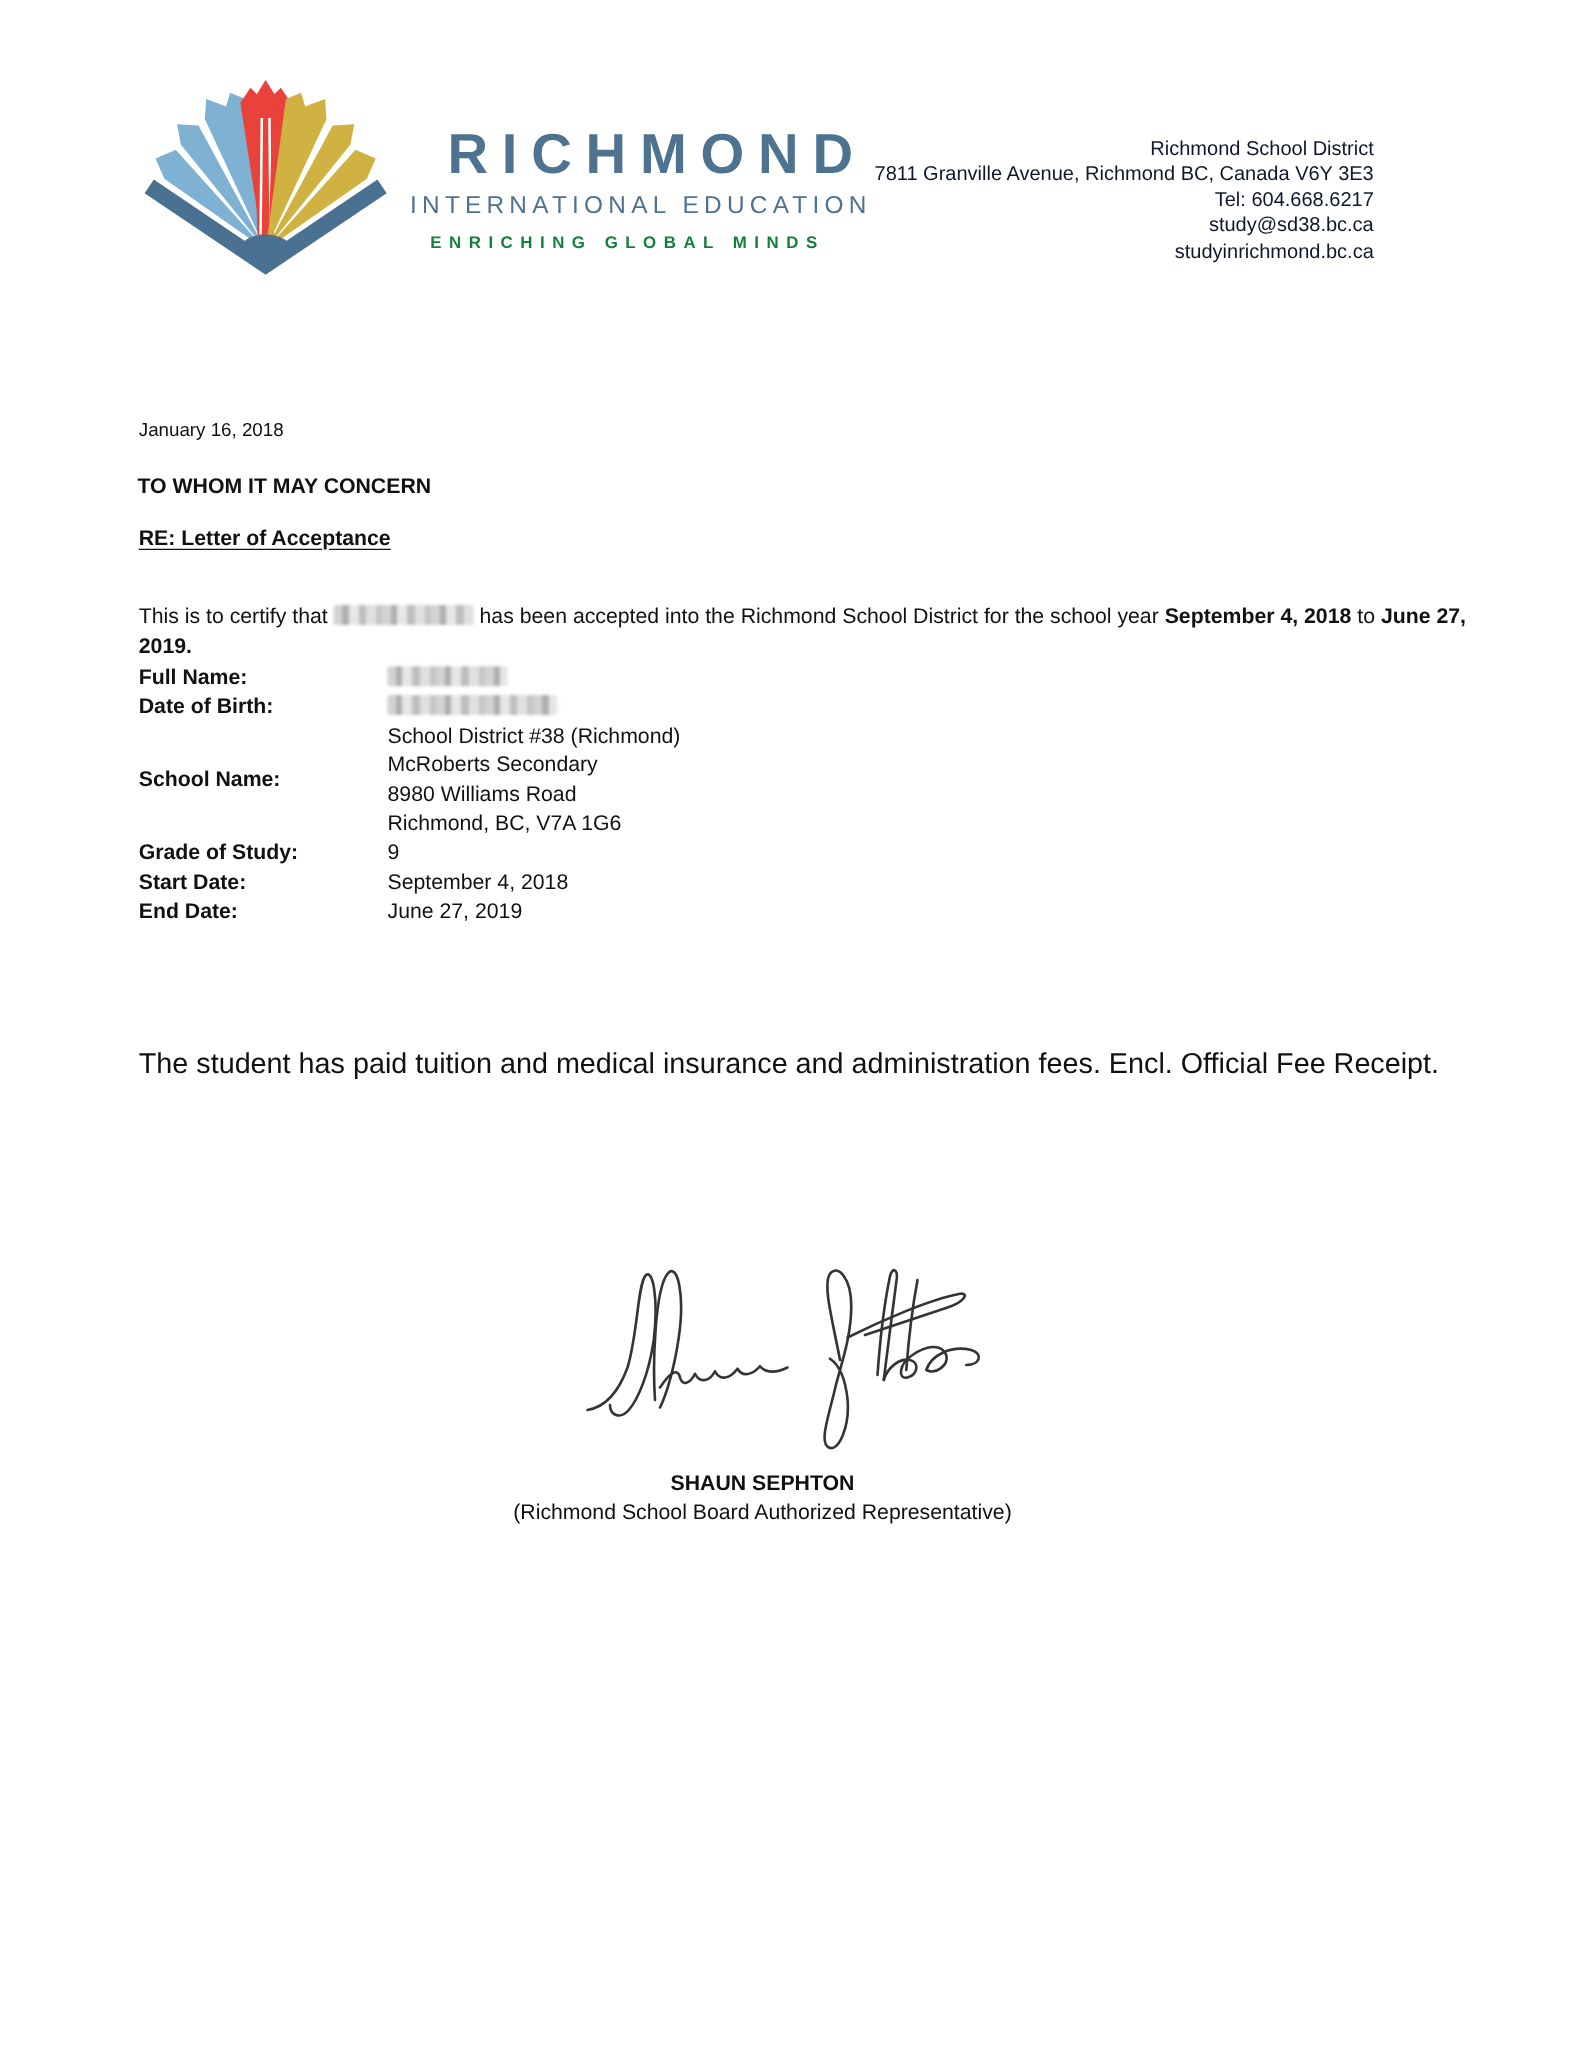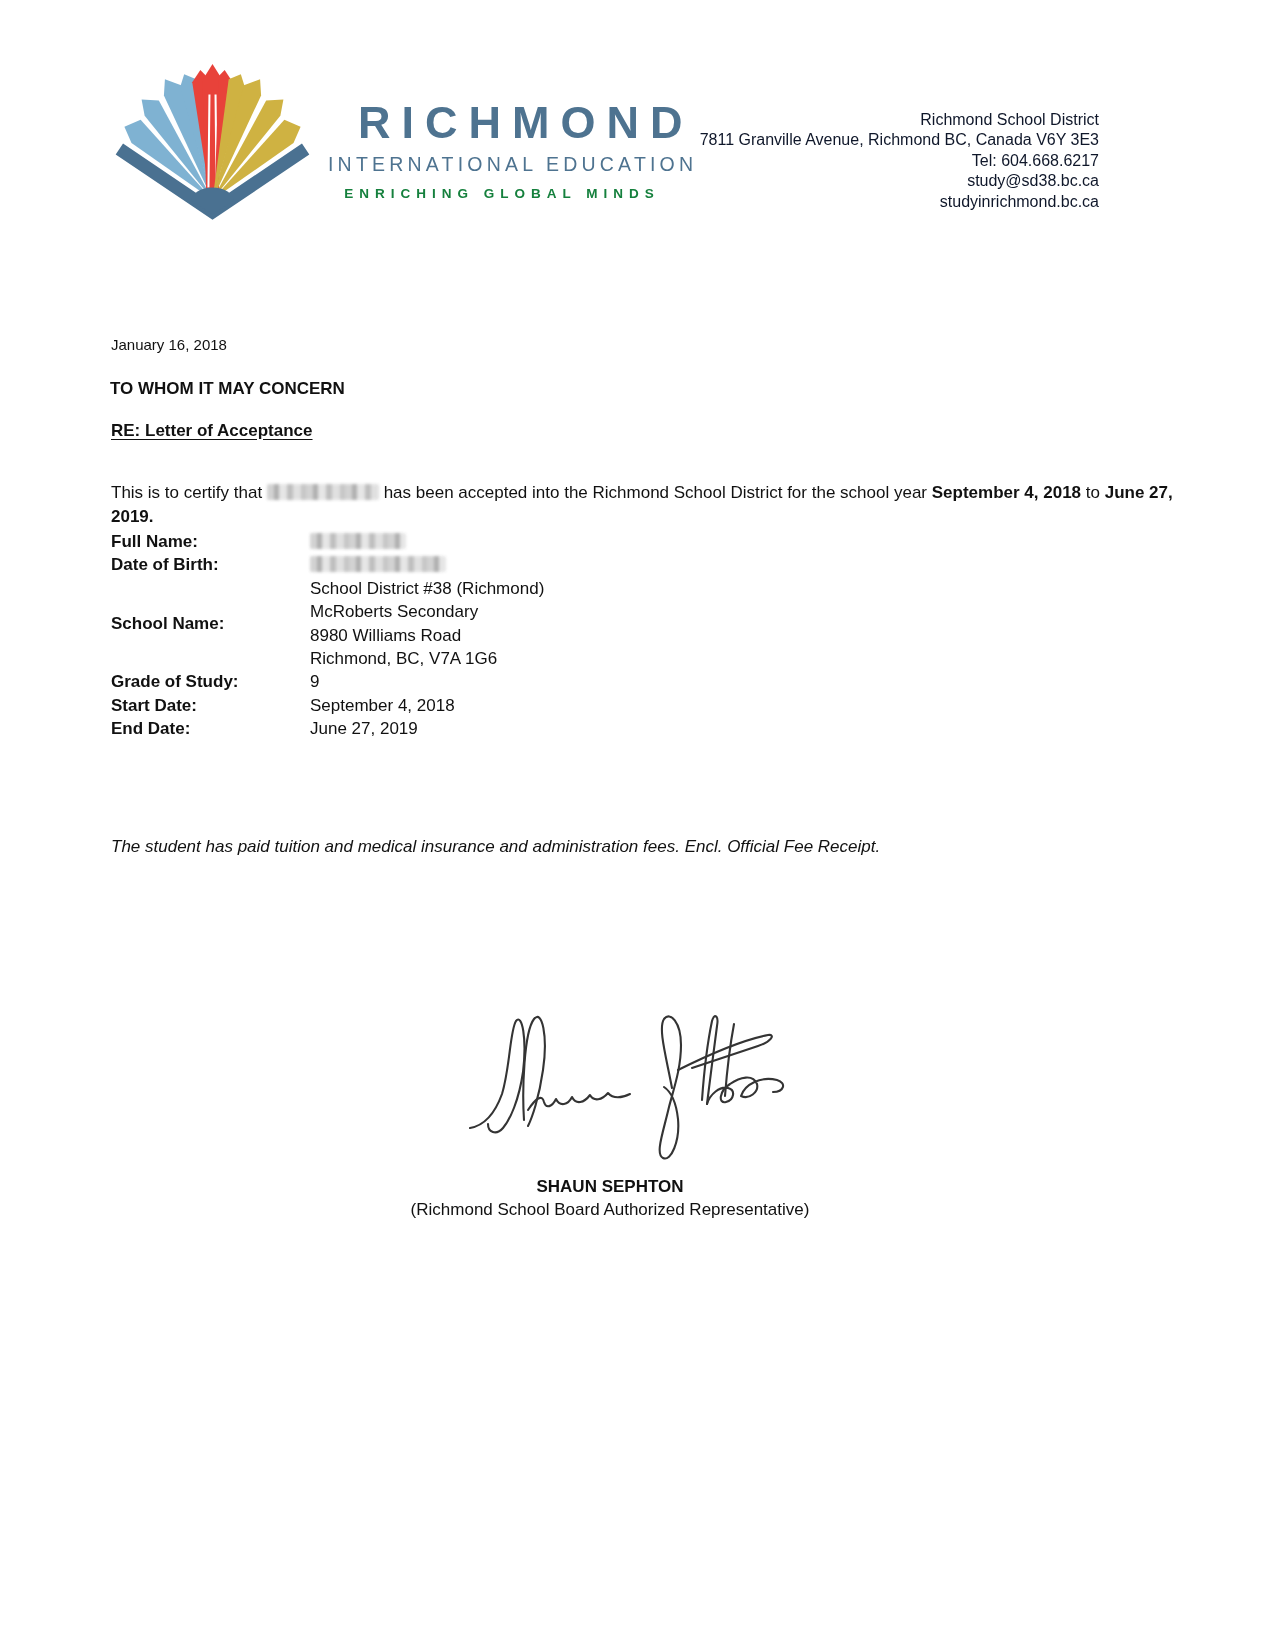--- a/index.html
+++ b/index.html
@@ -17,21 +17,21 @@
   
   .date{position:absolute;left:111px;top:336px;font-size:15px;}
   .salutation{position:absolute;left:110px;top:379px;width:1000px;text-align:left;font-size:17px;font-weight:bold;}
   .subject{position:absolute;left:111px;top:421px;font-size:17px;font-weight:bold;text-decoration:underline;text-underline-offset:3px;}
   .body-para{position:absolute;left:111px;top:464px;width:1072px;font-size:17px;line-height:23.5px;}
   .b{font-weight:bold;}
   .fields{position:absolute;left:111px;top:530px;font-size:17px;line-height:23.4px;}
   .frow{display:flex;align-items:center;}
   .flabel{width:199px;font-weight:bold;flex:none;}
   .fvalue{flex:1;}
-  .closing{position:absolute;left:111px;top:837px;font-size:17px;font-style:italic;}
+  .closing{position:absolute;left:111px;top:837px;font-size:23px;}
   
   .redact{
     display:inline-block;height:16px;border-radius:2px;vertical-align:-2px;
     background:repeating-linear-gradient(90deg,#cfcfcf 0 7px,#a9a9a9 7px 12px,#e4e4e4 12px 20px,#b9b9b9 20px 26px,#dedede 26px 34px,#c2c2c2 34px 39px);
     filter:blur(1.4px);opacity:.92;
   }
   .w-name-inline{width:112px;}
   .w-fullname{width:96px;}
   .w-addr1{width:198px;}
   .w-addr2{width:258px;}

